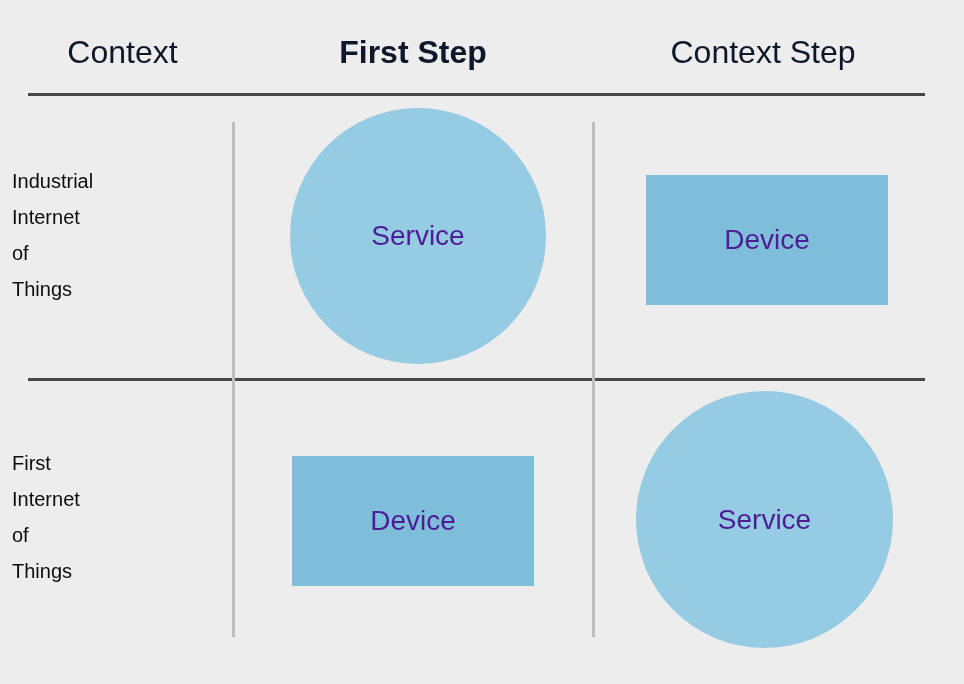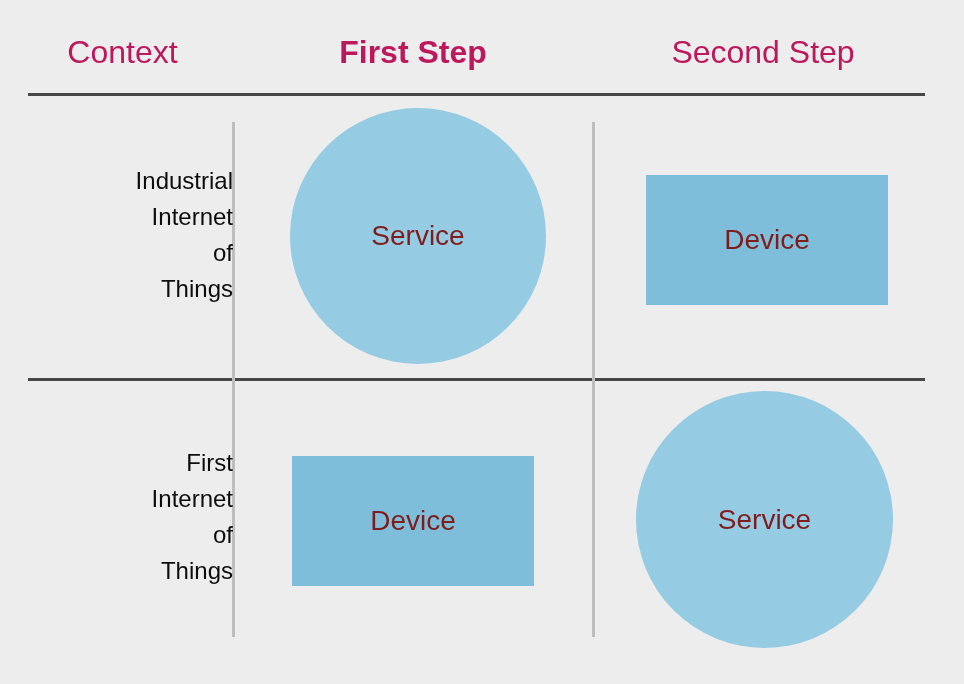--- a/index.html
+++ b/index.html
@@ -24,21 +24,21 @@
 
   
   .col-header {
     position: absolute;
     top: 30px;
     height: 44px;
     line-height: 44px;
     font-size: 32px;
     font-weight: 400;
     text-align: center;
-    color: #be185d;
+    color: #0f172a;
     white-space: nowrap;
   }
   #hdr-context   { left: 12px;  width: 221px; }
   #hdr-first     { left: 233px; width: 360px; font-weight: bold; }
   #hdr-second    { left: 593px; width: 340px; }
 
   
   .hrule {
     position: absolute;
     left: 28px;
@@ -57,37 +57,37 @@
     background: #bebebe;
   }
   #vrule-1 { left: 232px; }
   #vrule-2 { left: 592px; }
 
   
   .context-label {
     position: absolute;
     left: 12px;
     width: 221px;
-    text-align: right;
-    font-size: 24px;
+    text-align: left;
+    font-size: 20px;
     line-height: 36px;
     color: #0d0d0d;
   }
   #label-row-1 { top: 163px; }
   #label-row-2 { top: 445px; }
   .context-label .line { display: block; }
 
   
   .shape {
     position: absolute;
     display: flex;
     align-items: center;
     justify-content: center;
     font-size: 28px;
-    color: #7f1d1d;
+    color: #4c1d95;
   }
   .shape-circle {
     border-radius: 50%;
     background: #95cbe3;
   }
   .shape-rect {
     background: #7fbeda;
   }
 
   
@@ -99,21 +99,21 @@
 
   .shape-label { pointer-events: none; }
 </style>
 </head>
 <body>
 
 <div id="canvas">
 
   <div class="col-header" id="hdr-context">Context</div>
   <div class="col-header" id="hdr-first">First Step</div>
-  <div class="col-header" id="hdr-second">Second Step</div>
+  <div class="col-header" id="hdr-second">Context Step</div>
 
   <div class="hrule" id="hrule-top"></div>
   <div class="hrule" id="hrule-middle"></div>
 
   <div class="vrule" id="vrule-1"></div>
   <div class="vrule" id="vrule-2"></div>
 
   <div class="context-label" id="label-row-1">
     <span class="line">Industrial</span>
     <span class="line">Internet</span>

